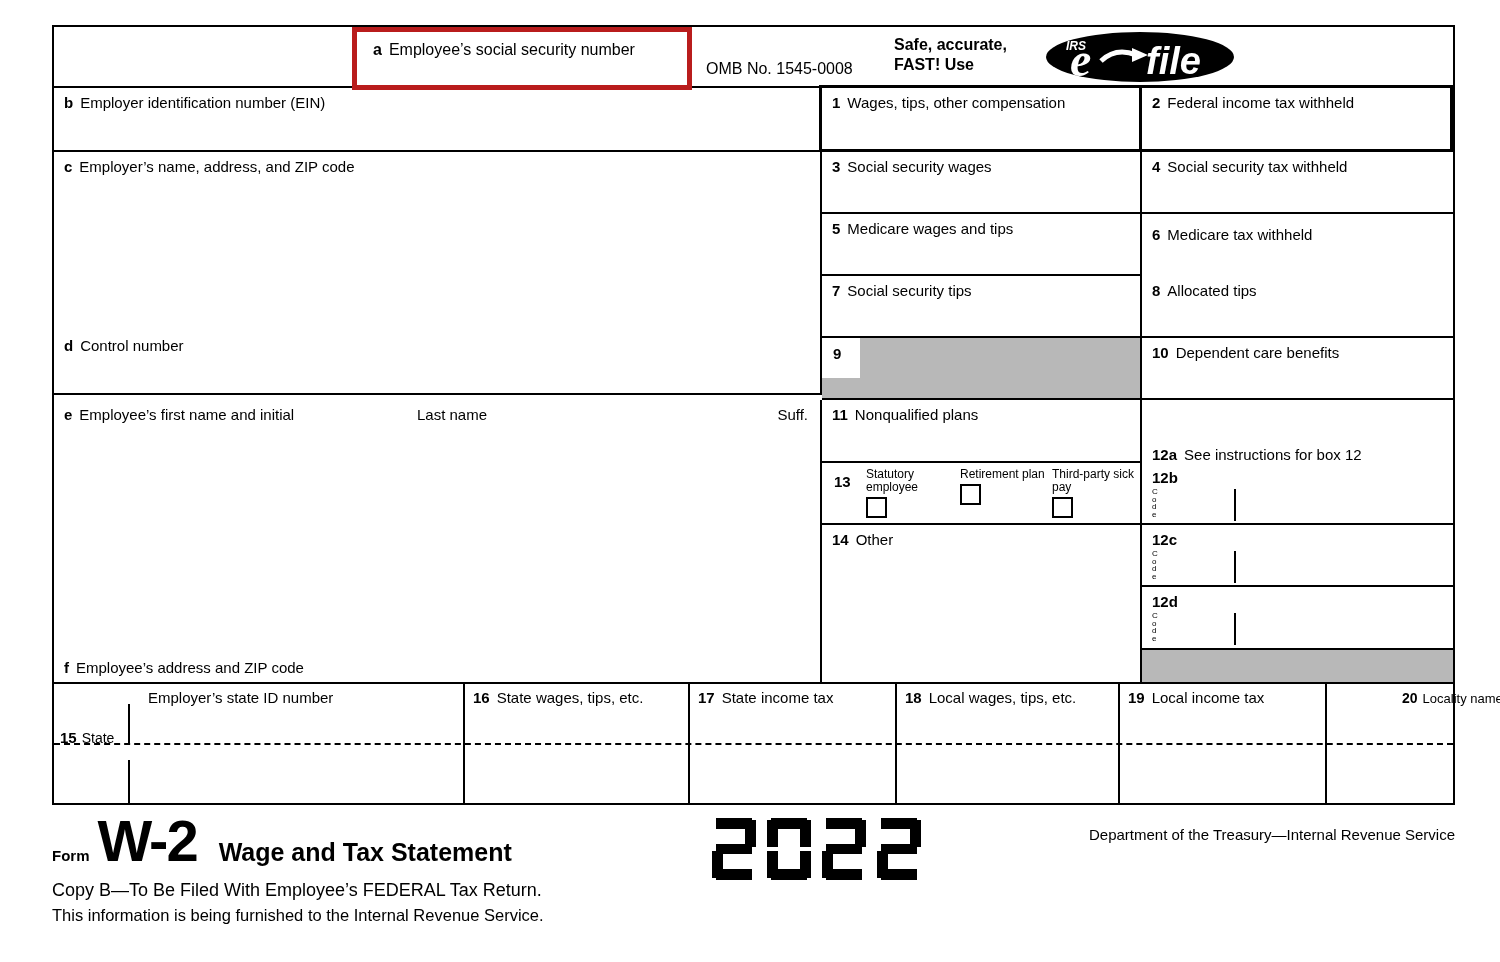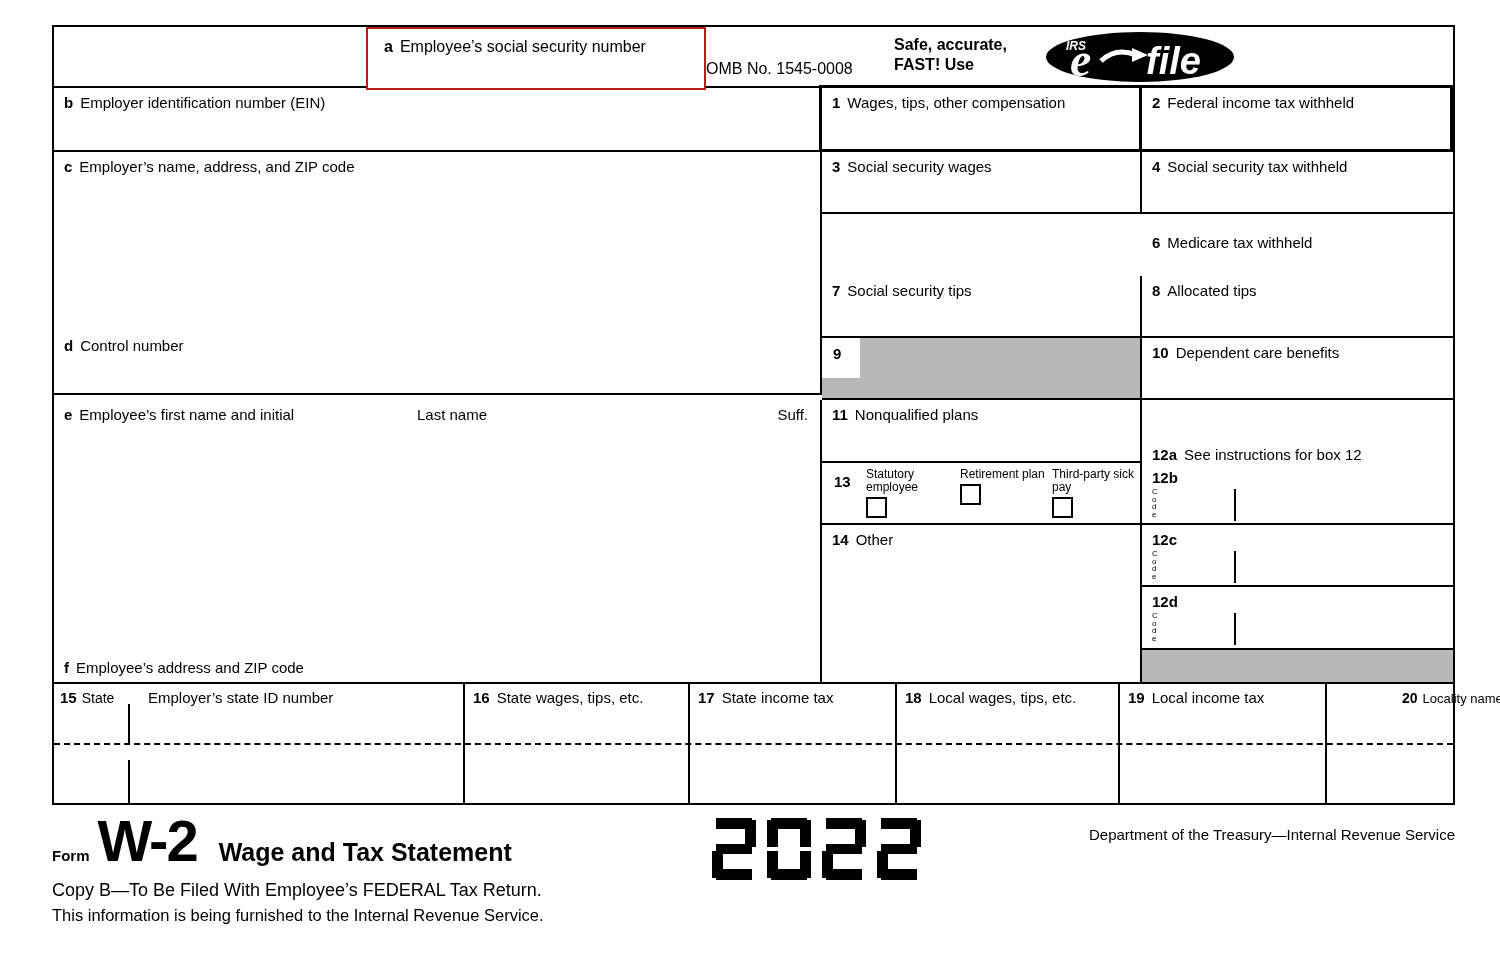--- a/index.html
+++ b/index.html
@@ -29,21 +29,21 @@
   .sg-f{left:0;top:2px;width:11px;height:27px;}
   .sg-g{left:4px;right:4px;top:26px;height:10px;}
 </style>
 </head>
 <body>
 
 <div class="page">
   <div class="form">
 
     <div class="cell" style="left:0;top:0;width:1399px;height:61px;border-bottom:2px solid #000;">
-      <div style="position:absolute;left:312px;top:0;width:340px;height:63px;border:2px solid #b91c1c;background:#fff;z-index:3;">
+      <div style="position:absolute;left:298px;top:0;width:340px;height:63px;border:5px solid #b91c1c;background:#fff;z-index:3;">
         <div class="lbl" style="left:16px;top:9px;font-size:16px;">
           <span class="bnum">a</span><span>Employee’s social security number</span>
         </div>
       </div>
       <div style="position:absolute;left:652px;bottom:8px;font-size:16px;">OMB No. 1545-0008</div>
       <div style="position:absolute;left:840px;top:8px;font-size:16px;font-weight:bold;line-height:20px;">
         <div>Safe, accurate,</div>
         <div>FAST! Use</div>
       </div>
       <svg style="position:absolute;left:990px;top:4px;" width="192" height="52" viewBox="0 0 192 52">
@@ -78,21 +78,24 @@
       <div class="lbl">
         <span class="bnum">c</span><span>Employer’s name, address, and ZIP code</span>
       </div>
     </div>
     <div class="cell br bb" style="left:768px;top:125px;width:320px;height:62px;">
       <div class="lbl"><span class="bnum">3</span><span>Social security wages</span></div>
     </div>
     <div class="cell bb" style="left:1088px;top:125px;width:311px;height:62px;">
       <div class="lbl"><span class="bnum">4</span><span>Social security tax withheld</span></div>
     </div>
-    <div class="cell bb" style="left:1088px;top:201px;width:311px;height:62px;">
+    <div class="cell br bb" style="left:768px;top:187px;width:320px;height:62px;">
+      <div class="lbl"><span class="bnum">5</span><span>Medicare wages and tips</span></div>
+    </div>
+    <div class="cell bb" style="left:1088px;top:193px;width:311px;height:62px;">
       <div class="lbl"><span class="bnum">6</span><span>Medicare tax withheld</span></div>
     </div>
     <div class="cell br bb" style="left:768px;top:249px;width:320px;height:62px;">
       <div class="lbl"><span class="bnum">7</span><span>Social security tips</span></div>
     </div>
     <div class="cell bb" style="left:1088px;top:249px;width:311px;height:62px;">
       <div class="lbl"><span class="bnum">8</span><span>Allocated tips</span></div>
     </div>
 
     <div class="cell br bb" style="left:0;top:304px;width:768px;height:64px;">
@@ -168,21 +171,21 @@
       <div class="lbl"><span class="bnum">12d</span></div>
       <div class="code">C
 o
 d
 e</div>
       <div class="vdiv"></div>
     </div>
     <div class="cell shaded" style="left:1088px;top:623px;width:311px;height:32px;"></div>
 
     <div style="position:absolute;left:0;top:655px;width:1399px;height:121px;border-top:2px solid #000;background:#fff;">
-      <div class="scol" style="left:0;width:76px;">
+      <div class="scol" style="left:0;width:76px;margin-top:40px;">
         <div class="lbl" style="left:6px;top:5px;"><span class="bnum" style="margin-right:5px;">15</span><span style="font-size:14px;">State</span></div>
       </div>
       <div style="position:absolute;left:74px;top:20px;width:2px;height:39px;background:#000;"></div>
       <div style="position:absolute;left:74px;top:76px;width:2px;height:43px;background:#000;"></div>
       <div class="scol br" style="left:76px;width:335px;">
         <div class="lbl" style="left:18px;top:5px;">Employer’s state ID number</div>
       </div>
       <div class="scol br" style="left:411px;width:225px;">
         <div class="lbl" style="left:8px;top:5px;"><span class="bnum">16</span><span>State wages, tips, etc.</span></div>
       </div>

